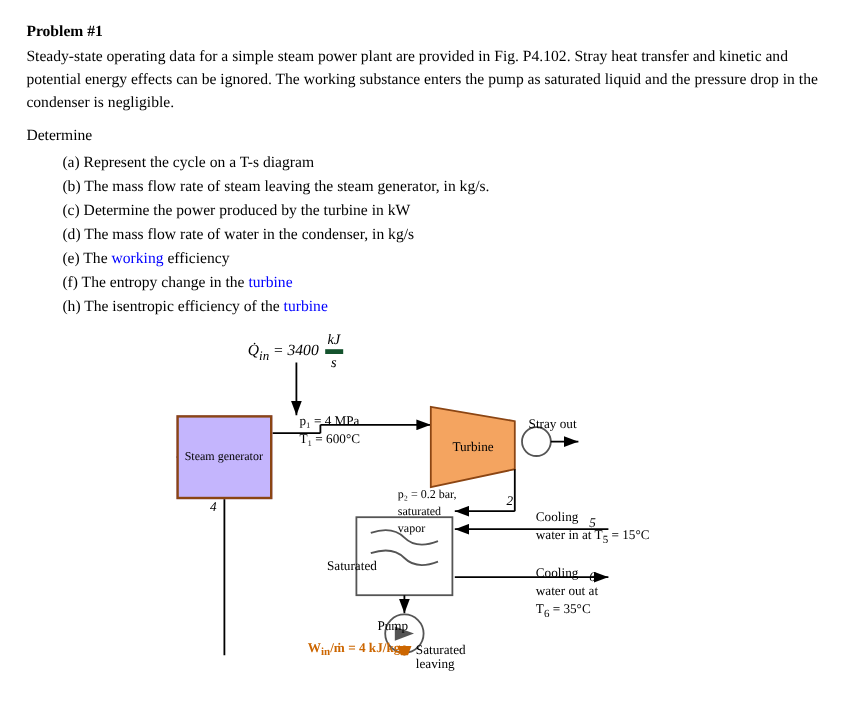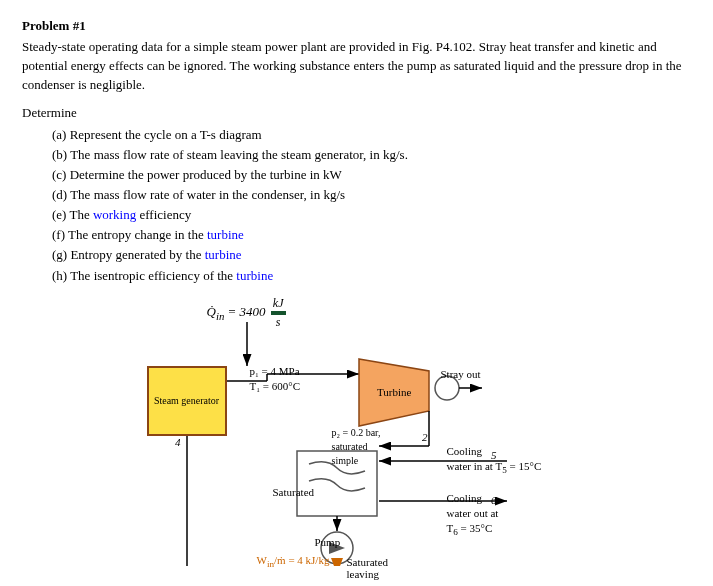--- a/index.html
+++ b/index.html
@@ -72,21 +72,21 @@
       font-style: italic;
     }
     
     .steam-generator {
       position: absolute;
       top: 70px;
       left: 10px;
       width: 80px;
       height: 70px;
       border: 2px solid #8b4513;
-      background: #fde047;
+      background: #c4b5fd;
       display: flex;
       flex-direction: column;
       align-items: center;
       justify-content: center;
       font-size: 11px;
       text-align: center;
       color: #000;
     }
     
     .p1-label {
@@ -138,20 +138,21 @@
       left: 310px;
       font-size: 11px;
       line-height: 1.4;
     }
     
     .win-label {
       position: absolute;
       top: 258px;
       left: 120px;
       font-size: 11px;
+      font-weight: bold;
     }
     
     .sat-label {
       position: absolute;
       top: 260px;
       left: 210px;
       font-size: 11px;
     }
     
     .lines-svg {
@@ -171,21 +172,20 @@
 <div class="intro-text">Steady-state operating data for a simple steam power plant are provided in Fig. P4.102. Stray heat transfer and kinetic and potential energy effects can be ignored.  The working substance enters the pump as saturated liquid and the pressure drop in the condenser is negligible.</div>
 <div class="determine-label">Determine</div>
 
 <ul class="items-list">
   <li>(a) Represent the cycle on a T-s diagram</li>
   <li>(b) The mass flow rate of steam leaving the steam generator, in kg/s.</li>
   <li>(c) Determine the power produced by the turbine in kW</li>
   <li>(d) The mass flow rate of water in the condenser, in kg/s</li>
   <li>(e) The <span class="blue-text">working</span> efficiency</li>
   <li>(f) The entropy change in the <span class="blue-text">turbine</span></li>
-  <li>(g) Entropy generated by the <span class="blue-text">turbine</span></li>
   <li>(h) The isentropic efficiency of the <span class="blue-text">turbine</span></li>
 </ul>
 
 <div class="diagram-container">
   <div class="diagram-inner">
 
     <div class="q-in-label">
       <span style="font-style:italic;">Q̇<sub>in</sub></span>
       <span>= 3400</span>
       <span class="fraction">
@@ -264,21 +264,21 @@
     </div>
 
     <div class="p1-label">
       <div>p₁ = 4 MPa</div>
       <div>T₁ = 600°C</div>
     </div>
 
     <div class="p2-label">
       <div>p₂ = 0.2 bar,</div>
       <div>saturated</div>
-      <div>simple</div>
+      <div>vapor</div>
     </div>
 
     <div class="power-out">
       <div>Stray out</div>
     </div>
 
     <div class="condenser-label">Saturated</div>
 
     <div class="pump-label">Pump</div>
 

